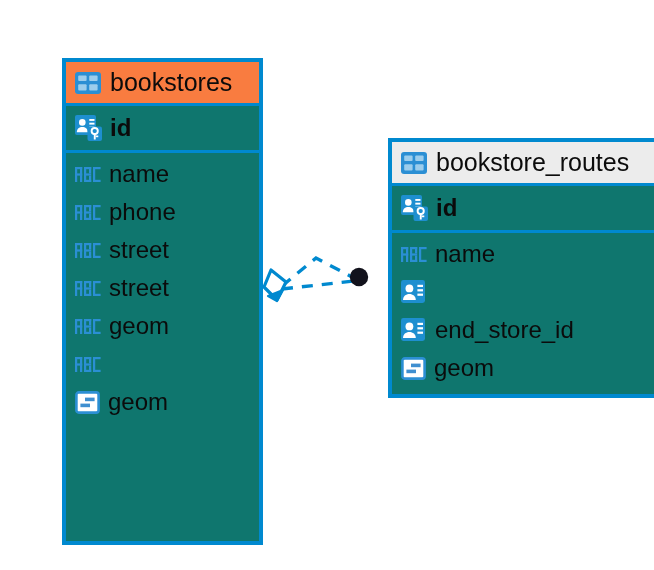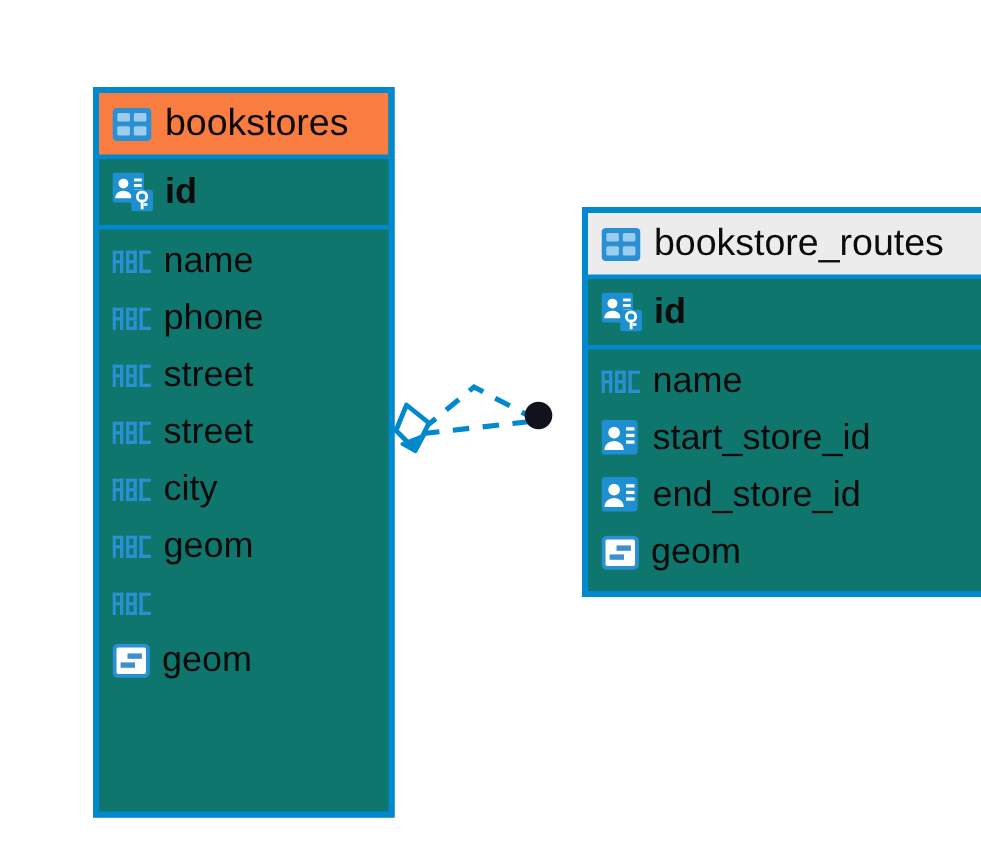--- a/index.html
+++ b/index.html
@@ -225,40 +225,20 @@
               <rect x="9" y="0" width="7.2" height="2.2"></rect>
               <rect x="14" y="0" width="2.2" height="6.4"></rect>
               <rect x="9" y="6.4" width="7.2" height="2.2"></rect>
               <rect x="14" y="8.6" width="2.2" height="6.4"></rect>
               <rect x="9" y="12.8" width="7.2" height="2.2"></rect>
               <rect x="18" y="0" width="7.6" height="2.2"></rect>
               <rect x="18" y="0" width="2.2" height="15"></rect>
               <rect x="18" y="12.8" width="7.6" height="2.2"></rect>
             </g>
           </svg>
-          <span class="field-name">city</span>
-        </div>
-        <div class="field-row">
-          <svg class="icon icon-abc" viewBox="0 0 26 15">
-            <g fill="#2b8fd4">
-              <rect x="0" y="0" width="2.2" height="15"></rect>
-              <rect x="0" y="0" width="7.2" height="2.2"></rect>
-              <rect x="5" y="0" width="2.2" height="15"></rect>
-              <rect x="0" y="6.4" width="7.2" height="2.2"></rect>
-              <rect x="9" y="0" width="2.2" height="15"></rect>
-              <rect x="9" y="0" width="7.2" height="2.2"></rect>
-              <rect x="14" y="0" width="2.2" height="6.4"></rect>
-              <rect x="9" y="6.4" width="7.2" height="2.2"></rect>
-              <rect x="14" y="8.6" width="2.2" height="6.4"></rect>
-              <rect x="9" y="12.8" width="7.2" height="2.2"></rect>
-              <rect x="18" y="0" width="7.6" height="2.2"></rect>
-              <rect x="18" y="0" width="2.2" height="15"></rect>
-              <rect x="18" y="12.8" width="7.6" height="2.2"></rect>
-            </g>
-          </svg>
           <span class="field-name">geom</span>
         </div>
         <div class="field-row">
           <svg class="icon icon-abc" viewBox="0 0 26 15">
             <g fill="#2b8fd4">
               <rect x="0" y="0" width="2.2" height="15"></rect>
               <rect x="0" y="0" width="7.2" height="2.2"></rect>
               <rect x="5" y="0" width="2.2" height="15"></rect>
               <rect x="0" y="6.4" width="7.2" height="2.2"></rect>
               <rect x="9" y="0" width="2.2" height="15"></rect>
@@ -340,21 +320,20 @@
         </div>
         <div class="field-row">
           <svg class="icon icon-fk" viewBox="0 0 26 24">
             <rect x="0" y="0" width="24" height="23" rx="2.4" fill="#1e8fd0"></rect>
             <circle cx="8.4" cy="8.4" r="3.9" fill="#ffffff"></circle>
             <path d="M2 20c0-3.7 2.9-6 6.4-6s6.4 2.3 6.4 6z" fill="#ffffff"></path>
             <rect x="16.4" y="4.8" width="5.6" height="2.2" fill="#ffffff"></rect>
             <rect x="16.4" y="9.2" width="5.6" height="2.2" fill="#ffffff"></rect>
             <rect x="16.4" y="13.6" width="5.6" height="2.2" fill="#ffffff"></rect>
           </svg>
-          <span class="field-name">start_store_id</span>
         </div>
         <div class="field-row">
           <svg class="icon icon-fk" viewBox="0 0 26 24">
             <rect x="0" y="0" width="24" height="23" rx="2.4" fill="#1e8fd0"></rect>
             <circle cx="8.4" cy="8.4" r="3.9" fill="#ffffff"></circle>
             <path d="M2 20c0-3.7 2.9-6 6.4-6s6.4 2.3 6.4 6z" fill="#ffffff"></path>
             <rect x="16.4" y="4.8" width="5.6" height="2.2" fill="#ffffff"></rect>
             <rect x="16.4" y="9.2" width="5.6" height="2.2" fill="#ffffff"></rect>
             <rect x="16.4" y="13.6" width="5.6" height="2.2" fill="#ffffff"></rect>
           </svg>

